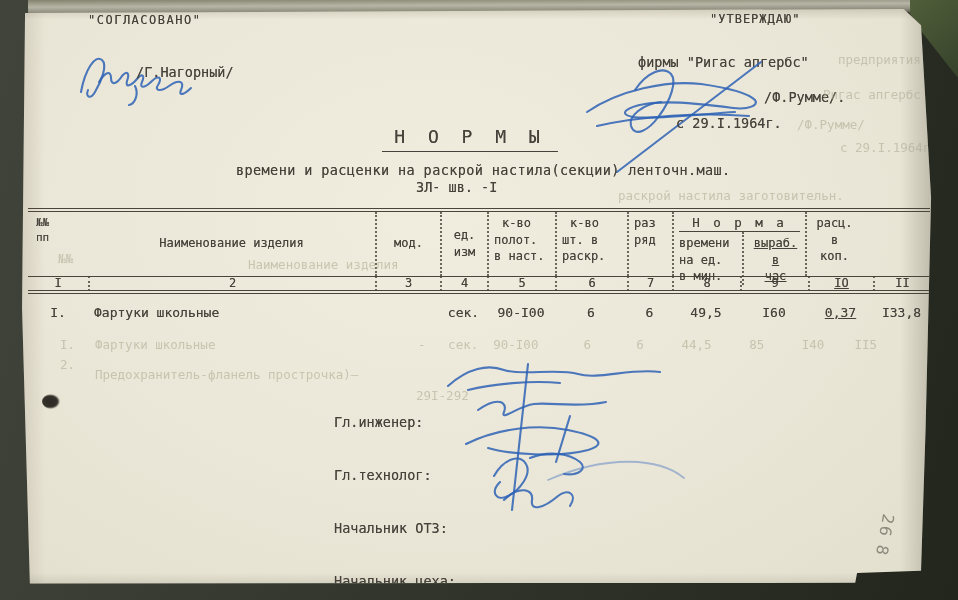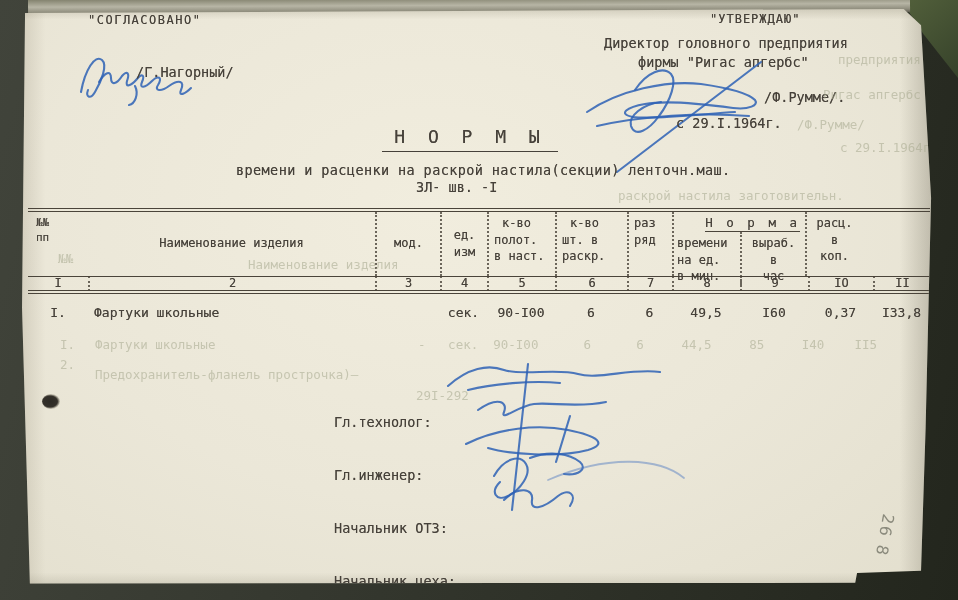--- a/index.html
+++ b/index.html
@@ -25,21 +25,21 @@
   .tw{color:#46413a;text-shadow:0 0 0.5px rgba(70,64,54,0.65);white-space:pre;}
   .sz12{font-size:12px;} .sz135{font-size:13.5px;}
   
   .ntable{position:absolute;left:10px;top:200px;width:902px;border-top:4px double #4a443a;}
   .trow{display:flex;width:100%;box-sizing:border-box;}
   .thead{height:64px;}
   .cell{box-sizing:border-box;flex:0 0 auto;color:#46413a;
     text-shadow:0 0 0.5px rgba(70,64,54,0.6);}
   .w1{width:60px;} .w2{width:287px;} .w3{width:65px;} .w4{width:47px;}
   .w5{width:68px;} .w6{width:72px;} .w7{width:45px;} .w8{width:68px;}
-  .w9{width:68px;} .w10{width:65px;} .w11{width:57px;} .wg{width:133px;align-items:flex-end;}
+  .w9{width:68px;} .w10{width:65px;text-decoration:underline;} .w11{width:57px;} .wg{width:133px;}
   .sep-l{border-left:2px dotted rgba(74,68,58,0.8);}
   .th{display:flex;flex-direction:column;justify-content:center;gap:1px;
     font-size:12px;line-height:1.3;text-align:center;align-items:center;}
   .th.top{justify-content:flex-start;padding-top:4px;}
   .th.la{align-items:flex-start;padding-left:5px;text-align:left;}
   .grp{display:flex;flex-direction:column;}
   .grp-title{font-size:12.5px;letter-spacing:3px;text-align:center;
     border-bottom:1.5px solid #4a443a;margin:3px 5px 0 5px;padding-bottom:1px;
     color:#46413a;text-shadow:0 0 0.5px rgba(70,64,54,0.6);}
   .grp-body{display:flex;flex:1;}
@@ -80,21 +80,20 @@
     <svg class="abs" style="left:57px;top:40px;" width="150" height="58" viewBox="0 0 150 58">
       <path class="ink" d="M6,44 C10,22 20,6 27,12 C33,17 26,34 20,44 C16,51 10,50 13,42"></path>
       <path class="ink" d="M24,34 C30,24 36,22 36,30 C36,38 42,36 47,28 C52,22 55,25 52,33
         C50,40 56,38 62,31 C67,25 70,27 67,34 C64,41 70,40 77,33 C83,27 88,29 83,37
         C79,43 86,44 94,38 C104,31 110,33 106,42 C103,49 110,46 116,40"></path>
       <path class="ink" d="M60,38 C64,46 60,56 54,57"></path>
     </svg>
     <div class="abs tw sz135" style="left:118px;top:56px;">/Г.Нагорный/</div>
 
     <div class="abs tw sz12" style="left:692px;top:4px;letter-spacing:1px;">"УТВЕРЖДАЮ"</div>
-    <div class="abs tw sz135" style="left:586px;top:27px;">Директор головного предприятия</div>
     <div class="abs tw sz135" style="left:620px;top:46px;">фирмы "Ригас апгербс"</div>
     <svg class="abs" style="left:565px;top:48px;" width="195" height="125" viewBox="0 0 195 125">
       <path class="ink" d="M4,56 C36,34 84,24 118,28 C146,32 166,38 172,44 C176,49 166,54 150,52
         C128,49 84,44 62,48 C44,51 34,58 50,61 C70,64 120,58 152,56"></path>
       <path class="ink" d="M52,34 C64,16 80,10 88,18 C94,25 88,44 76,60 C66,74 52,82 48,70
         C45,60 60,48 78,46"></path>
       <path class="ink" d="M178,6 L34,116"></path>
       <path class="ink" d="M14,70 C58,60 118,56 166,60"></path>
     </svg>
     <div class="abs tw sz135" style="left:746px;top:81px;">/Ф.Румме/.</div>
@@ -203,22 +202,22 @@
         <div class="cell w6 tw">6</div>
         <div class="cell w7 tw">6</div>
         <div class="cell w8 tw">49,5</div>
         <div class="cell w9 tw">I60</div>
         <div class="cell w10 tw">0,37</div>
         <div class="cell w11 tw">I33,8</div>
       </div>
     </div>
 
     <div class="abs signers tw sz135" style="left:316px;top:374px;">
+      <div>Гл.инженер:</div>
       <div>Гл.технолог:</div>
-      <div>Гл.инженер:</div>
       <div>Начальник ОТЗ:</div>
       <div>Начальник цеха:</div>
       
     </div>
 
     <svg class="abs" style="left:390px;top:350px;" width="290" height="160" viewBox="0 0 290 160">
       <path class="ink" d="M40,28 C60,10 80,6 96,12 C112,18 150,10 170,16 C190,22 222,10 252,14"></path>
       <path class="ink" d="M60,32 C84,26 124,22 152,25"></path>
       <path class="ink" d="M70,52 C90,38 100,44 96,54 C92,64 110,48 126,46 C142,44 170,50 198,44"></path>
       <path class="ink" d="M58,86 C90,70 130,66 160,72 C190,78 200,86 180,92 C150,100 100,96 80,90"></path>

